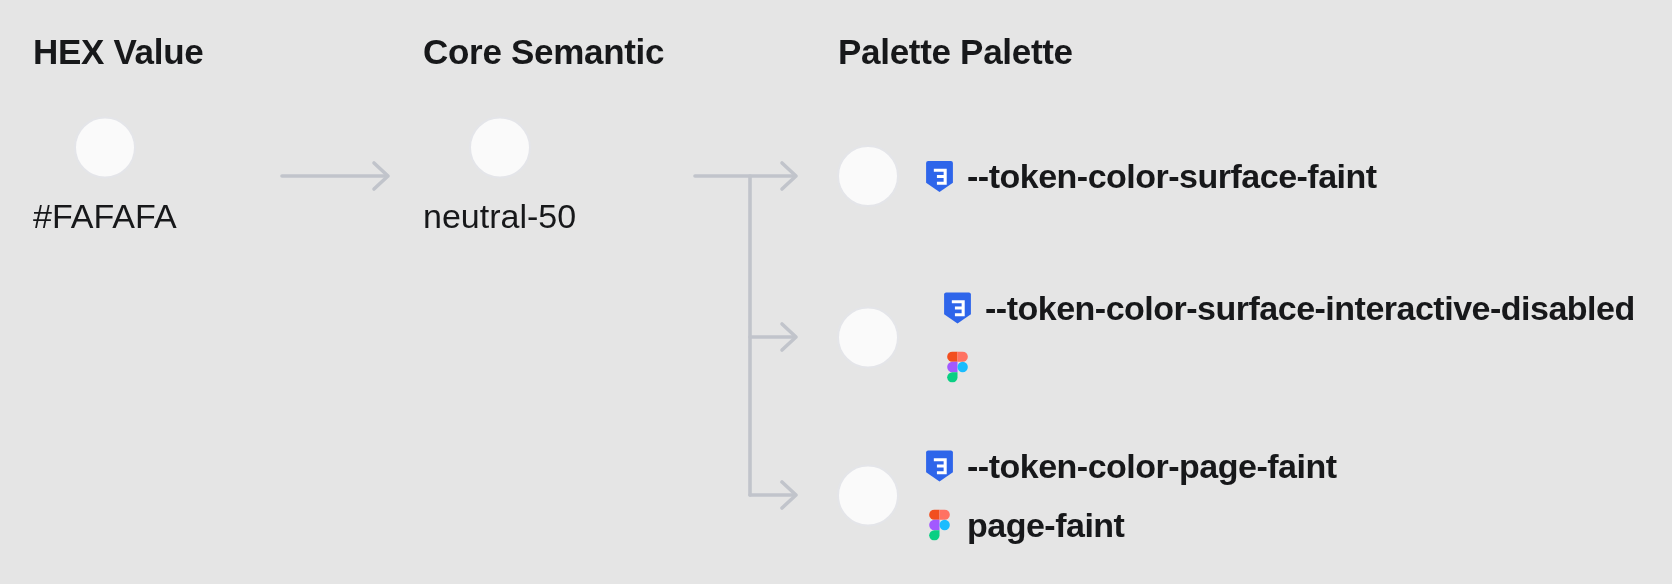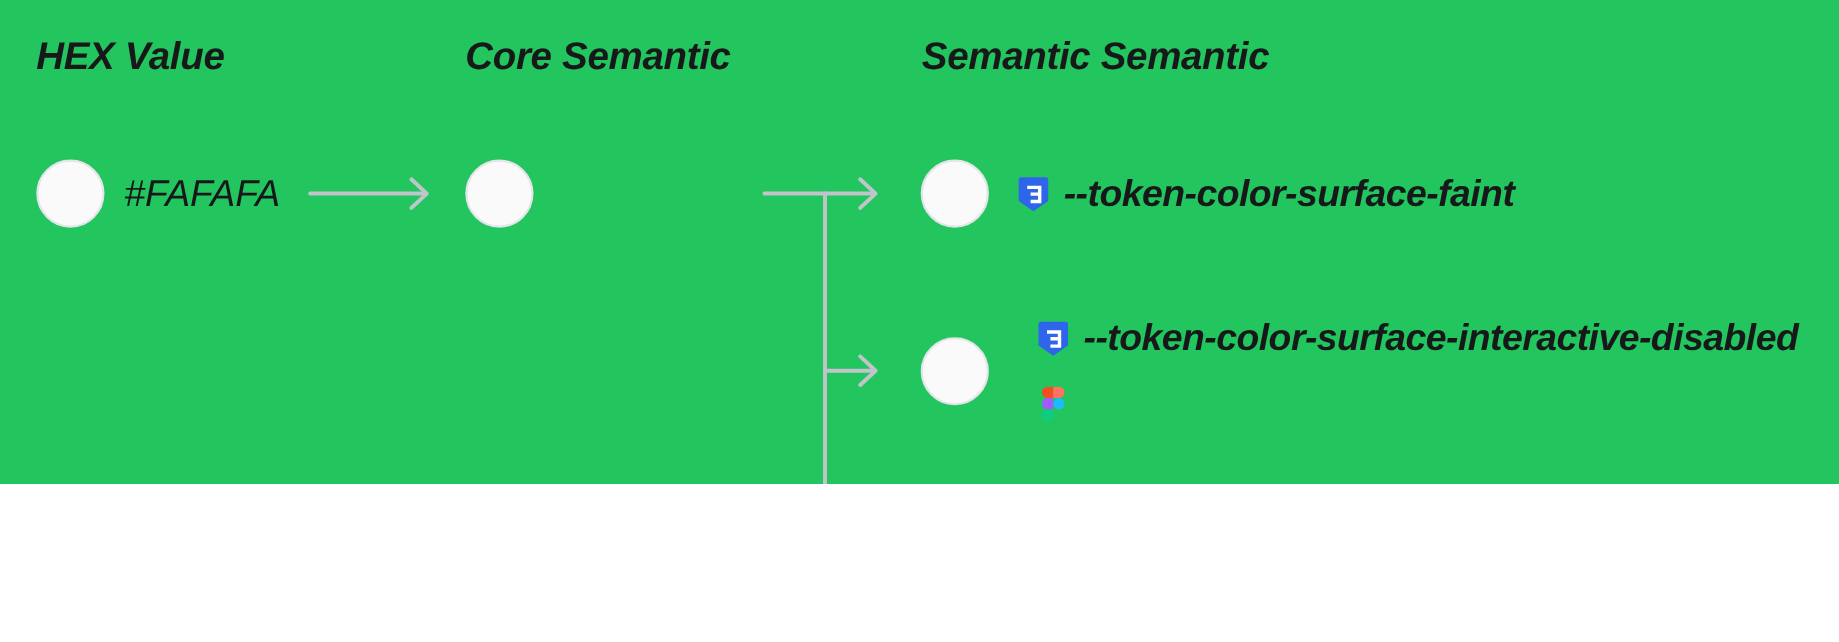--- a/index.html
+++ b/index.html
@@ -8,24 +8,23 @@
     --swatch-fill: #FAFAFA;
     --swatch-border: #E4E5E9;
   }
   * { box-sizing: border-box; margin: 0; padding: 0; }
   html, body { background: #ffffff; }
   body { font-family: "Liberation Sans", sans-serif; }
 
   .canvas {
     position: relative;
     width: 1672px;
-    height: 440px;
-    background: #22c55e;
+    height: 584px;
+    background: #e5e5e5;
     overflow: hidden;
-    font-style: italic;
   }
 
   .col-heading {
     position: absolute;
     top: 32px;
     font-size: 35px;
     font-weight: 700;
     letter-spacing: -0.3px;
     color: var(--text);
     white-space: nowrap;
@@ -33,20 +32,21 @@
   .col-heading.hex { left: 33px; }
   .col-heading.core { left: 423px; }
   .col-heading.semantic { left: 838px; }
 
   .node {
     position: absolute;
     display: flex;
     align-items: center;
     gap: 18px;
     transform: translateY(-50%);
+    flex-direction: column;
   }
   .node.hex-node { left: 33px; top: 176px; }
   .node.core-node { left: 423px; top: 176px; }
 
   .swatch {
     width: 62px;
     height: 62px;
     border-radius: 50%;
     background: var(--swatch-fill);
     border: 2px solid var(--swatch-border);
@@ -109,34 +109,35 @@
     white-space: nowrap;
   }
 </style>
 </head>
 <body>
 
 <div class="canvas">
 
   <div class="col-heading hex">HEX Value</div>
   <div class="col-heading core">Core Semantic</div>
-  <div class="col-heading semantic">Semantic Semantic</div>
+  <div class="col-heading semantic">Palette Palette</div>
 
   <div class="node hex-node">
     <span class="swatch"></span>
     <span class="node-label">#FAFAFA</span>
   </div>
 
   <svg class="connector-svg" style="left:278px; top:156px;" width="120" height="40" viewBox="0 0 120 40">
     <path d="M4 20 H108"></path>
     <polyline points="96,7 110,20 96,33"></polyline>
   </svg>
 
   <div class="node core-node">
     <span class="swatch"></span>
+    <span class="node-label">neutral-50</span>
   </div>
 
   <svg class="connector-svg" style="left:690px; top:156px;" width="125" height="360" viewBox="0 0 125 360">
     <path d="M5 20 H104"></path>
     <polyline points="92,7 106,20 92,33"></polyline>
     <path d="M60 20 V339"></path>
     <path d="M60 181 H104"></path>
     <polyline points="92,168 106,181 92,194"></polyline>
     <path d="M60 339 H104"></path>
     <polyline points="92,326 106,339 92,352"></polyline>
@@ -186,28 +187,30 @@
   <div class="sem-row r2">
     <span class="swatch"></span>
     <div class="sem-labels">
       <div class="sem-line">
         <span class="icon-slot">
           <svg width="29" height="33" viewBox="0 0 28 32">
             <path d="M3 1 h22 a2 2 0 0 1 2 2 V22 L14 31 L1 22 V3 A2 2 0 0 1 3 1 Z" fill="#2E65EA"></path>
             <path d="M8.5 10 H19.5 V22.5 H11.5 M19.5 16 H11.5" fill="none" stroke="#ffffff" stroke-width="3"></path>
           </svg>
         </span>
+        <span class="sem-label">--token-color-page-faint</span>
       </div>
       <div class="sem-line">
         <span class="icon-slot">
           <svg width="21" height="31" viewBox="0 0 24 36">
             <path d="M12 0H6a6 6 0 0 0 0 12h6z" fill="#F24E1E"></path>
             <path d="M12 0h6a6 6 0 0 1 0 12h-6z" fill="#FF7262"></path>
             <path d="M12 12H6a6 6 0 0 0 0 12h6z" fill="#A259FF"></path>
             <circle cx="18" cy="18" r="6" fill="#1ABCFE"></circle>
             <path d="M12 24H6a6 6 0 1 0 6 6z" fill="#0ACF83"></path>
           </svg>
         </span>
+        <span class="sem-label">page-faint</span>
       </div>
     </div>
   </div>
 
 </div>
 
 </body></html>

